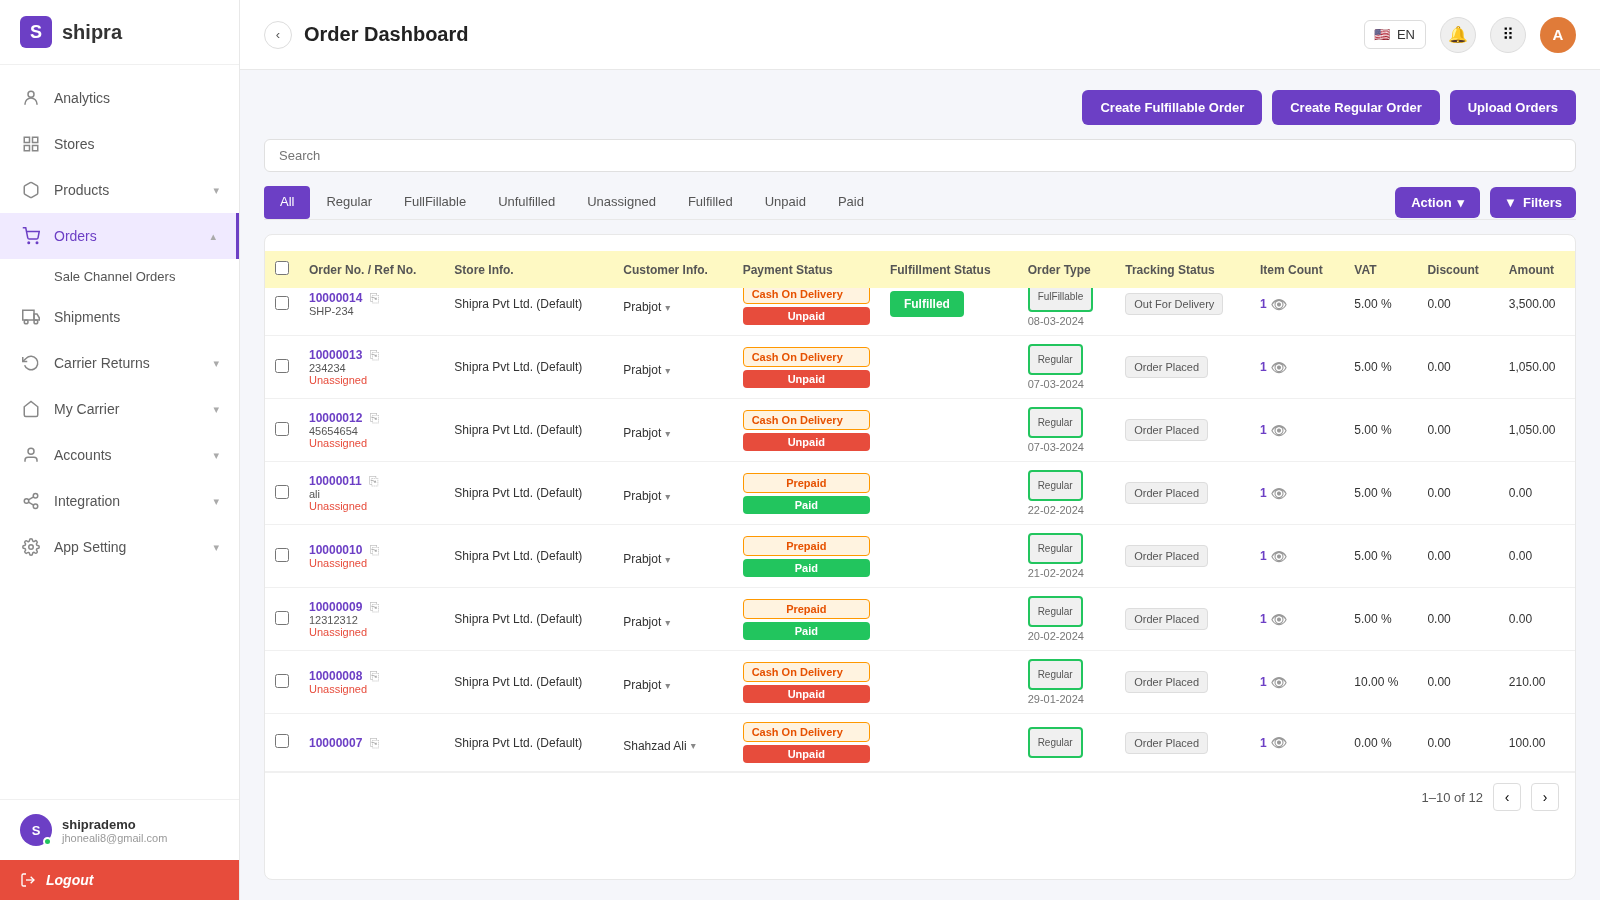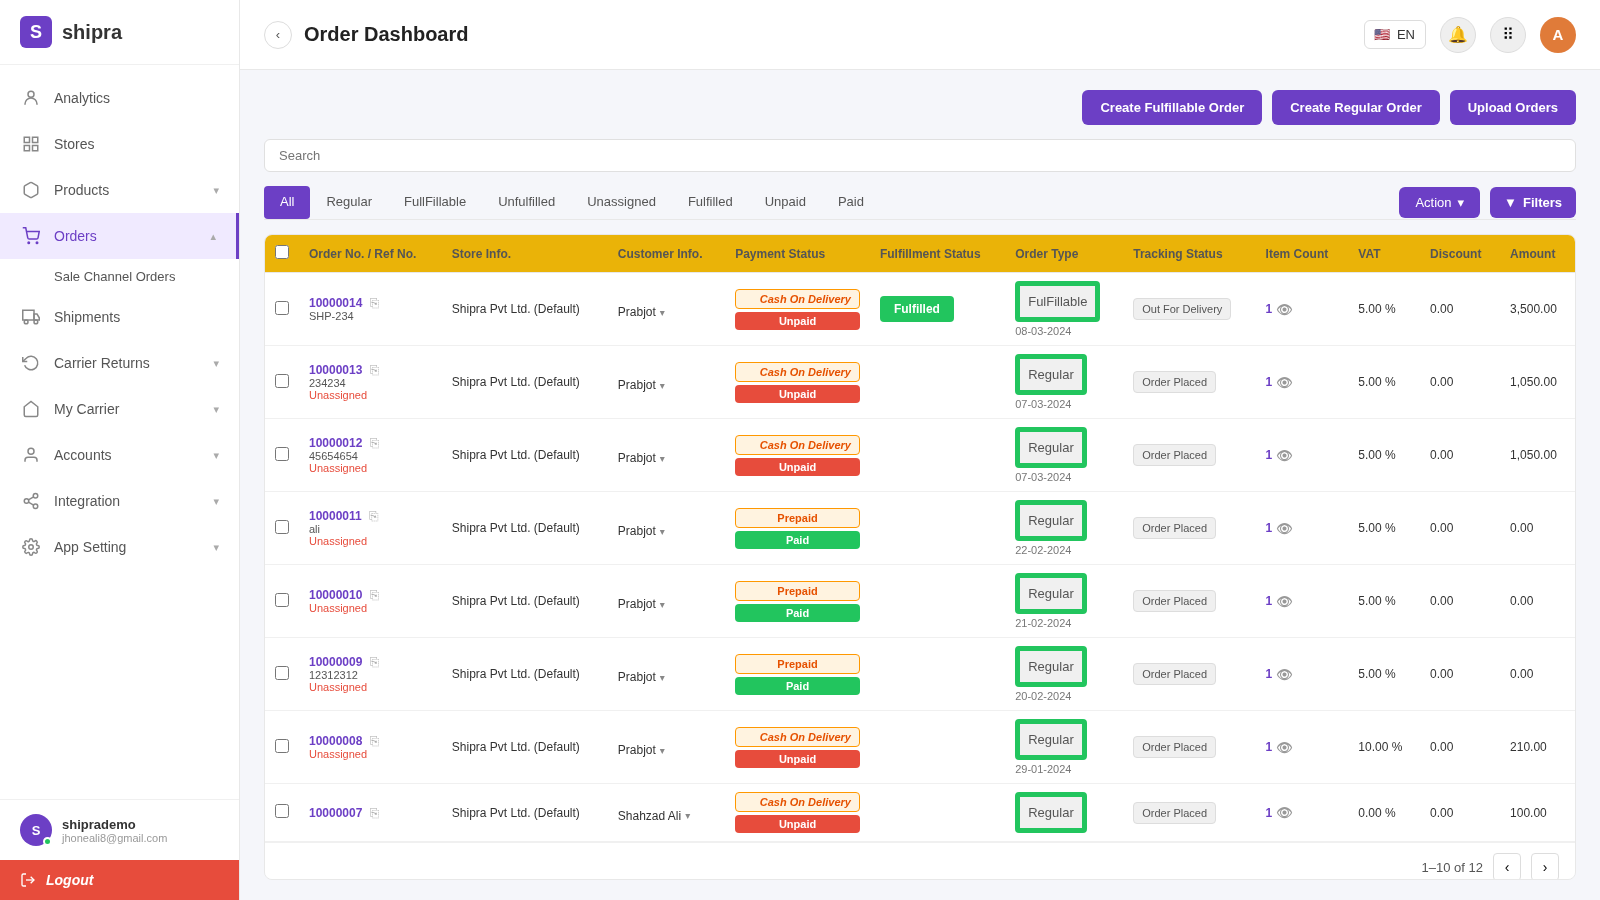--- a/index.html
+++ b/index.html
@@ -42,42 +42,42 @@
     .action-bar { display: flex; gap: 10px; justify-content: flex-end; }
     .btn-primary { background: #6c3fc5; color: #fff; border: none; padding: 10px 18px; border-radius: 6px; cursor: pointer; font-size: 13px; font-weight: 600; white-space: nowrap; }
 
     .search-bar { background: #fff; border: 1px solid #e0e0e0; border-radius: 6px; padding: 8px 14px; width: 100%; font-size: 13px; color: #999; outline: none; }
 
     .tabs-row { display: flex; align-items: center; gap: 0; border-bottom: 1px solid #e8e8e8; padding-bottom: 0; justify-content: space-between; }
     .tabs-left { display: flex; gap: 0; }
     .tab { padding: 8px 16px; cursor: pointer; font-size: 13px; color: #555; border-bottom: 2px solid transparent; transition: all 0.2s; border-radius: 4px 4px 0 0; }
     .tab.active { background: #6c3fc5; color: #fff; border-bottom: 2px solid #6c3fc5; border-radius: 4px; }
     .tabs-right { display: flex; gap: 10px; align-items: center; }
-    .action-dropdown { background: #6c3fc5; color: #fff; border: none; padding: 8px 16px; border-radius: 6px; cursor: pointer; font-size: 13px; font-weight: 400; display: flex; align-items: flex-end; gap: 6px; }
+    .action-dropdown { background: #6c3fc5; color: #fff; border: none; padding: 8px 16px; border-radius: 6px; cursor: pointer; font-size: 13px; font-weight: 700; display: flex; align-items: flex-end; gap: 6px; }
     .filter-btn { background: #6c3fc5; color: #fff; border: none; padding: 8px 14px; border-radius: 6px; cursor: pointer; font-size: 13px; font-weight: 600; display: flex; align-items: center; gap: 6px; }
 
     
     .table-container { background: #fff; border-radius: 8px; border: 1px solid #e8e8e8; overflow: auto; flex: 1; }
     table { width: 100%; border-collapse: collapse; font-size: 12px; }
-    thead th { background: #eab308; border-bottom: 1px solid #e8e8e8; padding: 10px 10px; text-align: left; font-weight: 600; color: #555; white-space: nowrap; position: sticky; top: 0; z-index: 1; }
+    thead th { background: #fef9c3; border-bottom: 1px solid #e8e8e8; padding: 10px 10px; text-align: left; font-weight: 600; color: #555; white-space: nowrap; position: sticky; top: 16px; z-index: 1; }
     tbody tr { border-bottom: 1px solid #f0f0f0; }
     tbody td { padding: 8px 10px; vertical-align: middle; }
     .order-link { color: #6c3fc5; text-decoration: none; font-weight: 600; font-size: 12px; }
     .ref-no { color: #555; font-size: 11px; }
     .unassigned { color: #e74c3c; font-size: 11px; }
     .store-info { font-size: 12px; color: #333; }
     .customer-cell { display: flex; align-items: center; gap: 4px; margin-top: 6px; }
     .customer-name { font-weight: 500; color: #333; }
     .caret { color: #888; font-size: 10px; cursor: pointer; }
-    .badge-cod { background: #fff3e0; border: 1px solid #ff9800; color: #e65100; padding: 3px 8px; border-radius: 4px; font-size: 11px; font-weight: 600; display: block; text-align: right; margin-bottom: 3px; font-style: italic; }
+    .badge-cod { background: #fff3e0; border: 1px solid #ff9800; color: #e65100; padding: 3px 8px; border-radius: 4px; font-size: 11px; font-weight: 600; display: block; text-align: left; margin-bottom: 3px; }
     .badge-prepaid { background: #fff3e0; border: 1px solid #ff9800; color: #e65100; padding: 3px 8px; border-radius: 4px; font-size: 11px; font-weight: 600; display: block; text-align: center; margin-bottom: 3px; }
     .badge-unpaid { background: #e74c3c; color: #fff; padding: 3px 8px; border-radius: 4px; font-size: 11px; font-weight: 600; display: block; text-align: center; }
     .badge-paid { background: #22c55e; color: #fff; padding: 3px 8px; border-radius: 4px; font-size: 11px; font-weight: 600; display: block; text-align: center; }
     .badge-fulfilled { background: #22c55e; color: #fff; padding: 6px 14px; border-radius: 4px; font-size: 12px; font-weight: 600; }
-    .order-type-badge { background: #f0f0f0; border: 5px solid #22c55e; border-radius: 4px; padding: 8px 8px; font-size: 13px; color: #555; display: inline-block; }
+    .order-type-badge { background: #f0f0f0; border: 2px solid #22c55e; border-radius: 4px; padding: 8px 8px; font-size: 10px; color: #555; display: inline-block; }
     .tracking-badge { background: #f0f0f0; border: 1px solid #ddd; border-radius: 4px; padding: 4px 8px; font-size: 11px; color: #555; display: inline-block; }
     .item-count { color: #6c3fc5; font-weight: 600; display: flex; align-items: center; gap: 4px; }
     .eye-icon { color: #999; font-size: 13px; cursor: pointer; }
     .copy-icon { color: #aaa; font-size: 12px; cursor: pointer; margin-left: 4px; }
     .checkbox-cell { width: 30px; }
     input[type="checkbox"] { width: 14px; height: 14px; cursor: pointer; accent-color: #6c3fc5; }
 
     .pagination { display: flex; align-items: center; justify-content: flex-end; gap: 10px; padding: 10px 16px; border-top: 1px solid #f0f0f0; font-size: 13px; color: #555; background: #fff; }
     .page-btn { width: 28px; height: 28px; border-radius: 4px; border: 1px solid #ddd; background: #fff; cursor: pointer; display: flex; align-items: center; justify-content: center; font-size: 14px; }
   </style>

